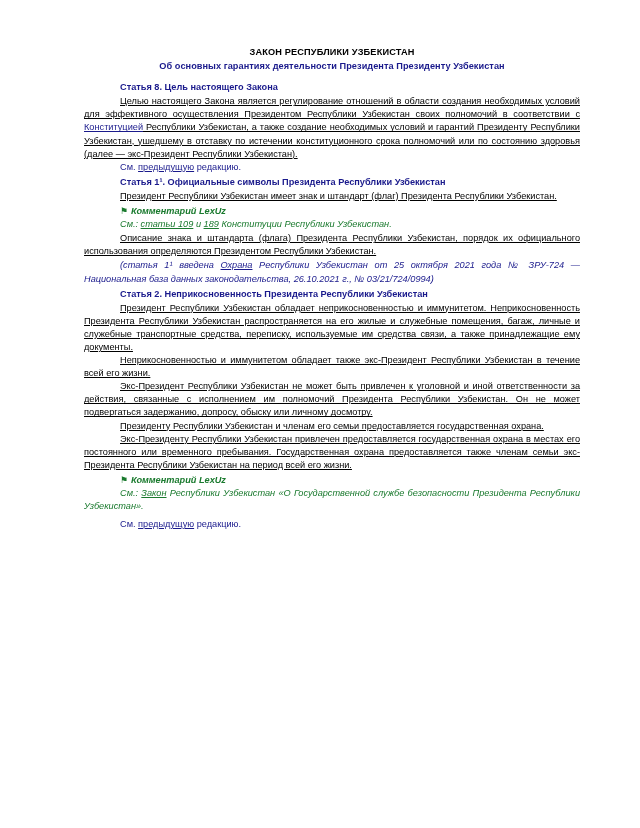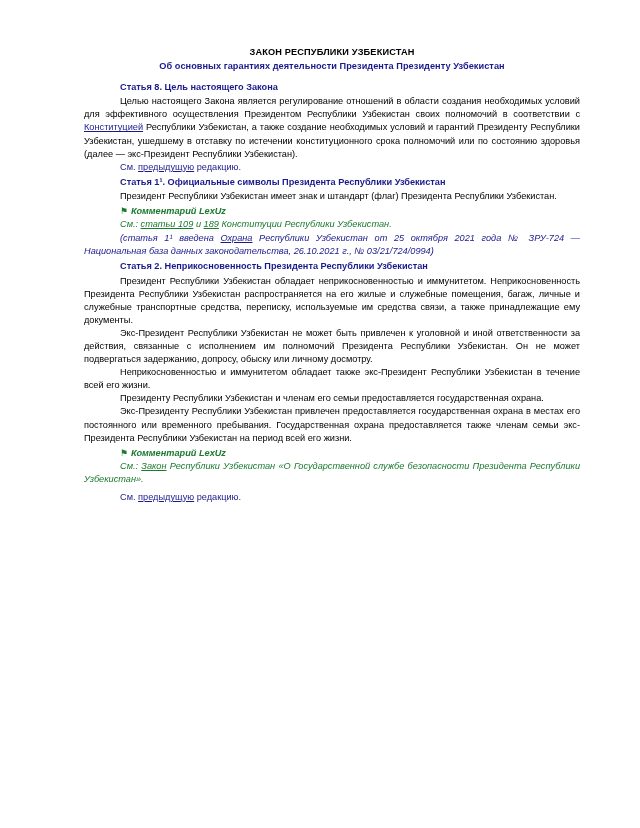--- a/index.html
+++ b/index.html
@@ -47,20 +47,21 @@
     font-weight: bold;
     color: #1a1a8c;
     text-indent: 36px;
     text-align: left;
     margin-top: 2px;
     margin-bottom: 1px;
   }
   .para {
     text-indent: 36px;
     margin-bottom: 0px;
+    text-decoration: underline;
   }
   .note {
     text-indent: 36px;
     color: #1a1a8c;
     margin-bottom: 1px;
   }
   .note a,
   .link {
     color: #1a1a8c;
     text-decoration: underline;
@@ -117,27 +118,28 @@
 
     <p class="note"><span>См. </span><a class="link">предыдущую</a><span> редакцию.</span></p>
 
     <p class="article-head">Статья 1¹. Официальные символы Президента Республики Узбекистан</p>
     <p class="para">Президент Республики Узбекистан имеет знак и штандарт (флаг) Президента Республики Узбекистан.</p>
 
     <p class="cmt"><span class="flag">⚑</span><span>Комментарий LexUz</span></p>
 
     <p class="see-green"><span>См.: </span><a class="u" style="color:#1a7a2e">статьи 109</a><span> и </span><a class="u" style="color:#1a7a2e">189</a><span> Конституции Республики Узбекистан.</span></p>
 
+    <p class="para">Описание знака и штандарта (флага) Президента Республики Узбекистан, порядок их официального использования определяются Президентом Республики Узбекистан.</p>
 
     <p class="ref-block"><span>(статья 1¹ введена </span><a class="u" style="color:#1a1a8c">Охрана</a><span> Республики Узбекистан от 25 октября 2021 года № ЗРУ-724 — Национальная база данных законодательства, 26.10.2021 г., № 03/21/724/0994)</span></p>
 
     <p class="article-head">Статья 2. Неприкосновенность Президента Республики Узбекистан</p>
     <p class="para">Президент Республики Узбекистан обладает неприкосновенностью и иммунитетом. Неприкосновенность Президента Республики Узбекистан распространяется на его жилые и служебные помещения, багаж, личные и служебные транспортные средства, переписку, используемые им средства связи, а также принадлежащие ему документы.</p>
+    <p class="para">Неприкосновенностью и иммунитетом обладает также экс-Президент Республики Узбекистан в течение всей его жизни.</p>
     <p class="para">Экс-Президент Республики Узбекистан не может быть привлечен к уголовной и иной ответственности за действия, связанные с исполнением им полномочий Президента Республики Узбекистан. Он не может подвергаться задержанию, допросу, обыску или личному досмотру.</p>
-    <p class="para">Неприкосновенностью и иммунитетом обладает также экс-Президент Республики Узбекистан в течение всей его жизни.</p>
 
     <p class="para">Президенту Республики Узбекистан и членам его семьи предоставляется государственная охрана.</p>
     <p class="para">Экс-Президенту Республики Узбекистан привлечен предоставляется государственная охрана в местах его постоянного или временного пребывания. Государственная охрана предоставляется также членам семьи экс-Президента Республики Узбекистан на период всей его жизни.</p>
 
     <p class="cmt"><span class="flag">⚑</span><span>Комментарий LexUz</span></p>
 
     <p class="see-green" style="text-align:justify"><span>См.: </span><a class="u" style="color:#1a7a2e">Закон</a><span> Республики Узбекистан «О Государственной службе безопасности Президента Республики Узбекистан».</span></p>
 
     <div class="spacer-4"></div>
 

